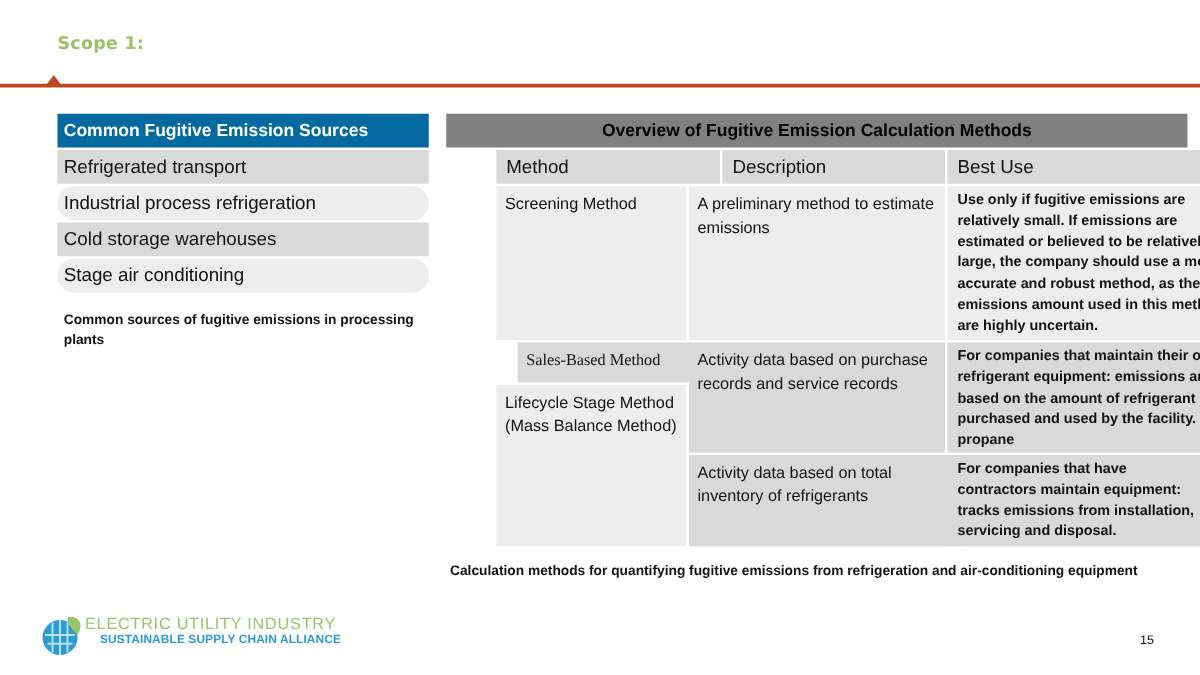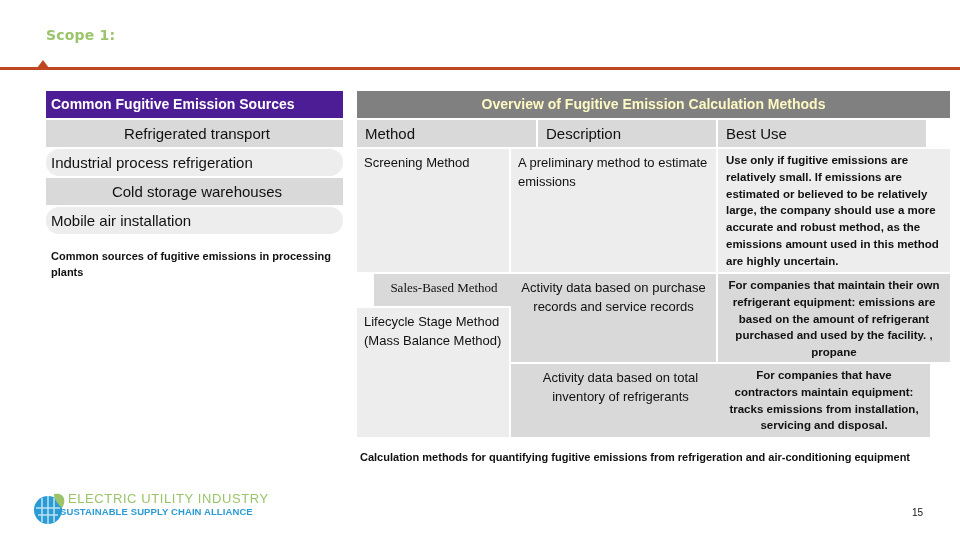--- a/index.html
+++ b/index.html
@@ -16,75 +16,75 @@
   }
   .title-rule-notch {
     position: absolute; left: 37px; top: 60px; width: 0; height: 0;
     border-left: 6px solid transparent; border-right: 6px solid transparent;
     border-bottom: 8px solid #c0461f;
   }
 
   
   .src-table { position: absolute; left: 46px; top: 91px; width: 297px; }
   .src-head {
-    height: 27px; background: #4c1d95; color: #fff; font-weight: bold;
+    height: 27px; background: #0369a1; color: #fff; font-weight: bold;
     font-size: 14px; line-height: 27px; padding-left: 5px;
   }
   .src-row {
     margin-top: 2px; height: 27px; font-size: 15px; line-height: 27px; padding-left: 5px; color: #111;
   }
   .src-row.dark { background: #d9d9d9; }
   .src-row.light { background: #ededed; border-radius: 13px; }
   .src-caption {
     position: absolute; left: 51px; top: 248px; width: 300px;
     font-size: 11px; line-height: 16px; font-weight: bold; color: #111;
   }
 
   
   .m-title {
     position: absolute; left: 357px; top: 91px; width: 593px; height: 27px;
-    background: #808080; color: #fef9c3; font-weight: bold; font-size: 14px;
+    background: #808080; color: #000000; font-weight: bold; font-size: 14px;
     text-align: center; line-height: 27px;
   }
-  .cell { position: absolute; font-size: 13px; color: #111; }
+  .cell { position: absolute; font-size: 13px; color: #111; margin-left: 40px; }
   .hcell { top: 120px; height: 27px; background: #d9d9d9; font-size: 15px; line-height: 27px; }
   .bcell { padding: 4px 7px; line-height: 19px; }
   .bcell.small { font-size: 11.5px; line-height: 16.8px; font-weight: bold; padding: 3px 8px; }
   .light { background: #ededed; }
-  .dark { background: #d9d9d9; text-align: center; }
+  .dark { background: #d9d9d9; }
 
   .caption {
     position: absolute; left: 360px; top: 449px; width: 560px;
     font-size: 11px; line-height: 17px; font-weight: bold; color: #111;
   }
   .page-num { position: absolute; left: 912px; top: 507px; font-size: 10px; color: #111; }
 
   .logo { position: absolute; left: 32px; top: 490px; width: 215px; height: 36px; }
   .logo-text1 {
     position: absolute; left: 36px; top: 1px; font-size: 13px; color: #9bc46a;
     letter-spacing: 0.6px; white-space: nowrap; font-weight: normal;
   }
   .logo-text2 {
-    position: absolute; left: 28px; top: 16px; font-size: 9.5px; color: #2a9bd5;
+    position: absolute; left: 48px; top: 16px; font-size: 9.5px; color: #2a9bd5;
     font-weight: bold; white-space: nowrap; letter-spacing: 0.1px;
   }
 </style>
 </head>
 <body>
 
 <div class="slide-title">Scope 1:</div>
 <div class="title-rule-notch"></div>
 <div class="title-rule"></div>
 
 <div class="src-table">
   <div class="src-head">Common Fugitive Emission Sources</div>
   <div class="src-row dark">Refrigerated transport</div>
   <div class="src-row light">Industrial process refrigeration</div>
   <div class="src-row dark">Cold storage warehouses</div>
-  <div class="src-row light">Mobile air installation</div>
+  <div class="src-row light">Stage air conditioning</div>
 </div>
 <div class="src-caption">Common sources of fugitive emissions in processing plants</div>
 
 <div>
   <div class="m-title">Overview of Fugitive Emission Calculation Methods</div>
 
   <div class="cell hcell" style="left:357px;width:179px;padding-left:8px;">Method</div>
   <div class="cell hcell" style="left:538px;width:178px;padding-left:8px;">Description</div>
   <div class="cell hcell" style="left:718px;width:208px;padding-left:8px;">Best Use</div>
 

